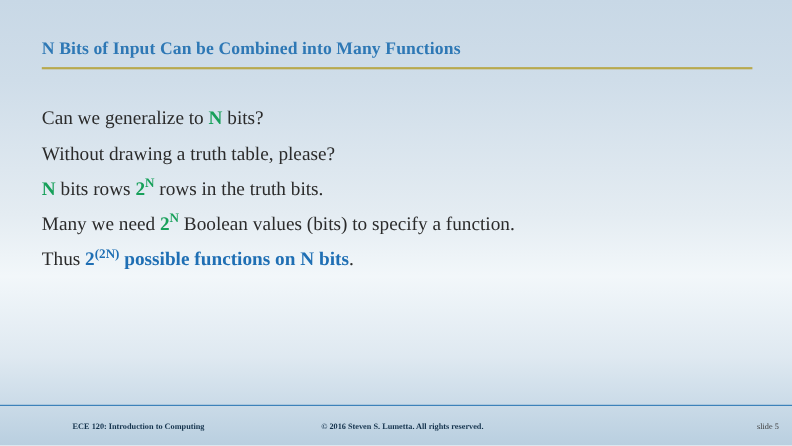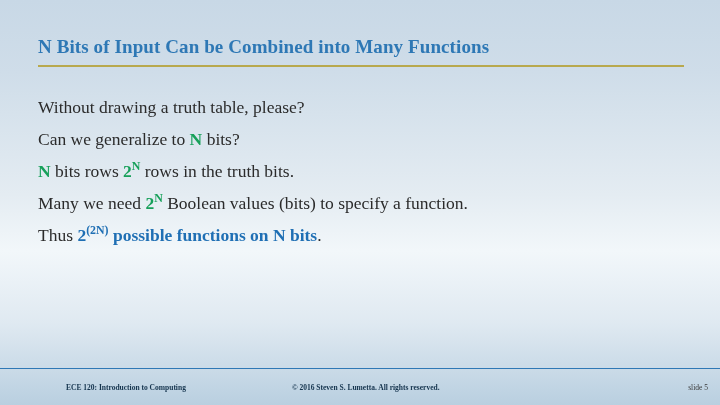--- a/index.html
+++ b/index.html
@@ -21,21 +21,21 @@
     overflow: hidden;
   }
   .title-block {
     position: absolute;
     left: 38px;
     top: 36px;
     width: 646px;
   }
   .slide-title {
     font-family: "Liberation Serif", serif;
-    font-size: 19px;
+    font-size: 16px;
     font-weight: bold;
     color: #2e78b5;
     letter-spacing: 0.1px;
     white-space: nowrap;
   }
   .title-rule {
     margin-top: 7px;
     height: 1.5px;
     background: #b8a94e;
     width: 646px;
@@ -112,25 +112,25 @@
 <div class="slide">
 
   <div class="title-block">
     <div class="slide-title">N Bits of Input Can be Combined into Many Functions</div>
     <div class="title-rule"></div>
   </div>
 
   <div class="body-block">
 
     <div class="line">
-      <span>Without drawing a truth table, please?</span>
+      <span>Can we generalize to </span><span class="grn">N</span><span> bits?</span>
     </div>
 
     <div class="line">
-      <span>Can we generalize to </span><span class="grn">N</span><span> bits?</span>
+      <span>Without drawing a truth table, please?</span>
     </div>
 
     <div class="line">
       <span class="grn">N</span><span> bits rows </span><span class="grn">2</span><sup class="grn">N</sup><span> rows in the truth bits.</span>
     </div>
 
     <div class="line">
       <span>Many we need </span><span class="grn">2</span><sup class="grn">N</sup><span> Boolean values (bits) to specify a function.</span>
     </div>
 

